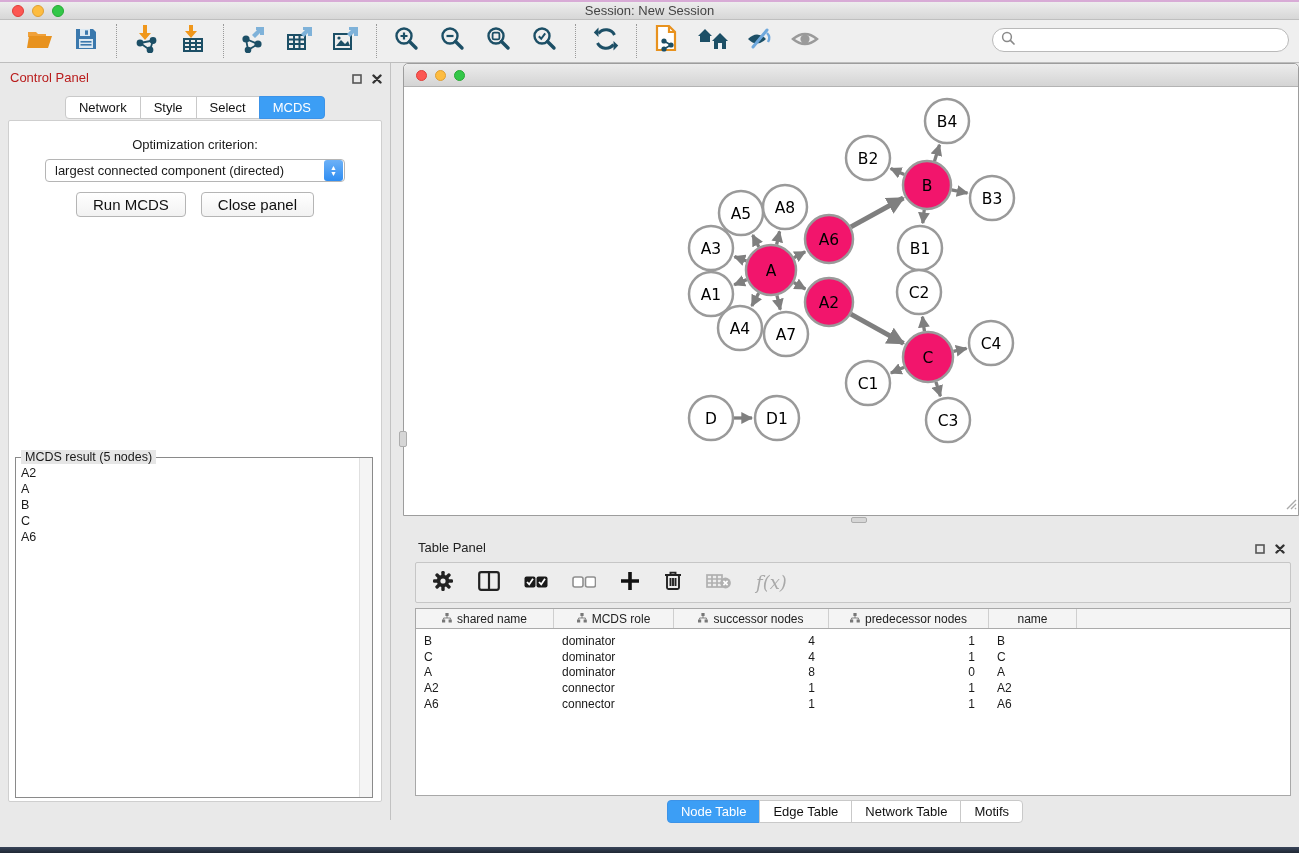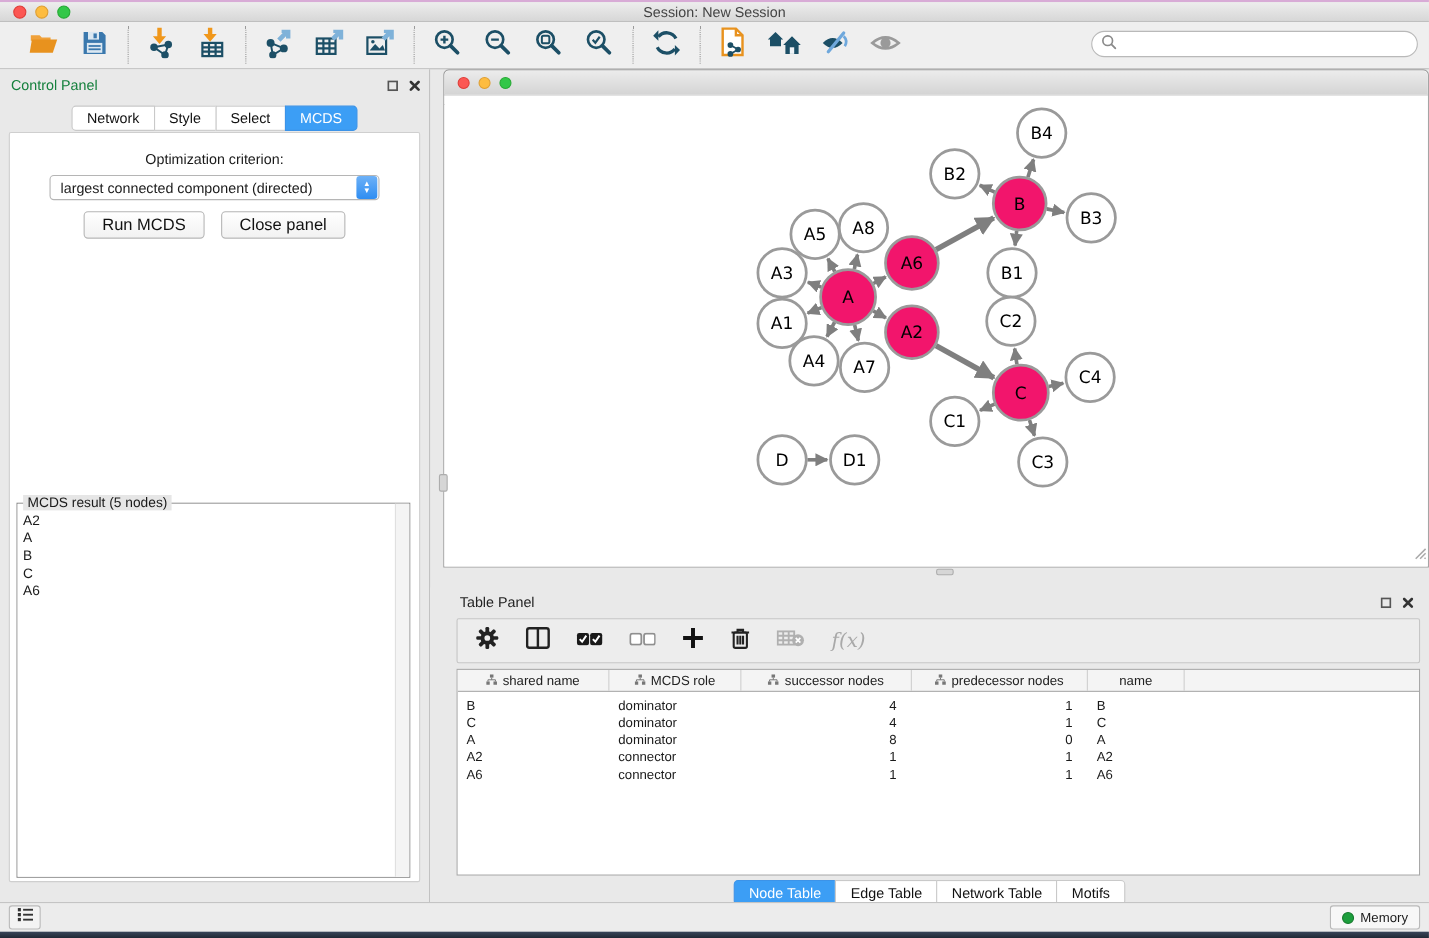--- a/index.html
+++ b/index.html
@@ -31,21 +31,21 @@
   .search-wrap { position:absolute; right:10px; top:8px; width:297px; height:24px; background:#fff;
     border:1px solid #b9b9b9; border-radius:13px; display:flex; align-items:center; padding:0 8px; }
   .search-wrap input { border:none; outline:none; flex:1; font-size:13px; background:transparent; margin-left:5px; }
 
   
   .main { position:absolute; left:0; top:63px; width:100%; height:757px; }
 
   
   .control-panel { position:absolute; left:0; top:0; width:391px; height:100%;
     background:#e9e9e9; border-right:1px solid #c2c2c2; }
-  .panel-head { position:absolute; left:10px; top:7px; font-size:13px; color:#15803d; }
+  .panel-head { position:absolute; left:10px; top:7px; font-size:13px; color:#b91c1c; }
   .panel-icons { position:absolute; right:8px; top:7px; display:flex; gap:10px; align-items:center; }
   .cp-tabs { position:absolute; left:0; top:33px; width:100%; display:flex; justify-content:center; }
   .seg { background:#fff; border:1px solid #c9c9c9; padding:3px 13px; font-size:13px; margin-left:-1px;
     color:#111; white-space:nowrap; }
   .seg.first { border-radius:4px 0 0 4px; margin-left:0; }
   .seg.last { border-radius:0 4px 4px 0; }
   .seg.active { background:#3c9ef5; border-color:#3c93e8; color:#fff; }
   .cp-inner { position:absolute; left:8px; right:8px; top:57px; bottom:18px; background:#ffffff;
     border:1px solid #cfcfcf; border-radius:2px; }
   .opt-label { position:absolute; left:0; width:100%; top:16px; text-align:center; font-size:13px; }
@@ -630,34 +630,15 @@
         <div class="tp-tabs">
           <div class="seg first active">Node Table</div>
           <div class="seg">Edge Table</div>
           <div class="seg">Network Table</div>
           <div class="seg last">Motifs</div>
         </div>
       </div>
     </div>
   </div>
 
-  <div class="statusbar">
-    <div class="sb-left">
-      <span>
-        <svg width="14" height="13" viewBox="0 0 14 13">
-            <g fill="#333">
-              <rect x="0" y="0.5" width="3" height="3"></rect>
-              <rect x="5" y="1.2" width="9" height="1.7"></rect>
-              <rect x="0" y="5" width="3" height="3"></rect>
-              <rect x="5" y="5.7" width="9" height="1.7"></rect>
-              <rect x="0" y="9.5" width="3" height="3"></rect>
-              <rect x="5" y="10.2" width="9" height="1.7"></rect>
-            </g>
-          </svg></span>
-    </div>
-    <div class="sb-mem">
-      <span class="mem-dot"></span>
-      <span>Memory</span>
-    </div>
-  </div>
 
   <div class="desktop-bottom"></div>
 </div>
 
 </body></html>

